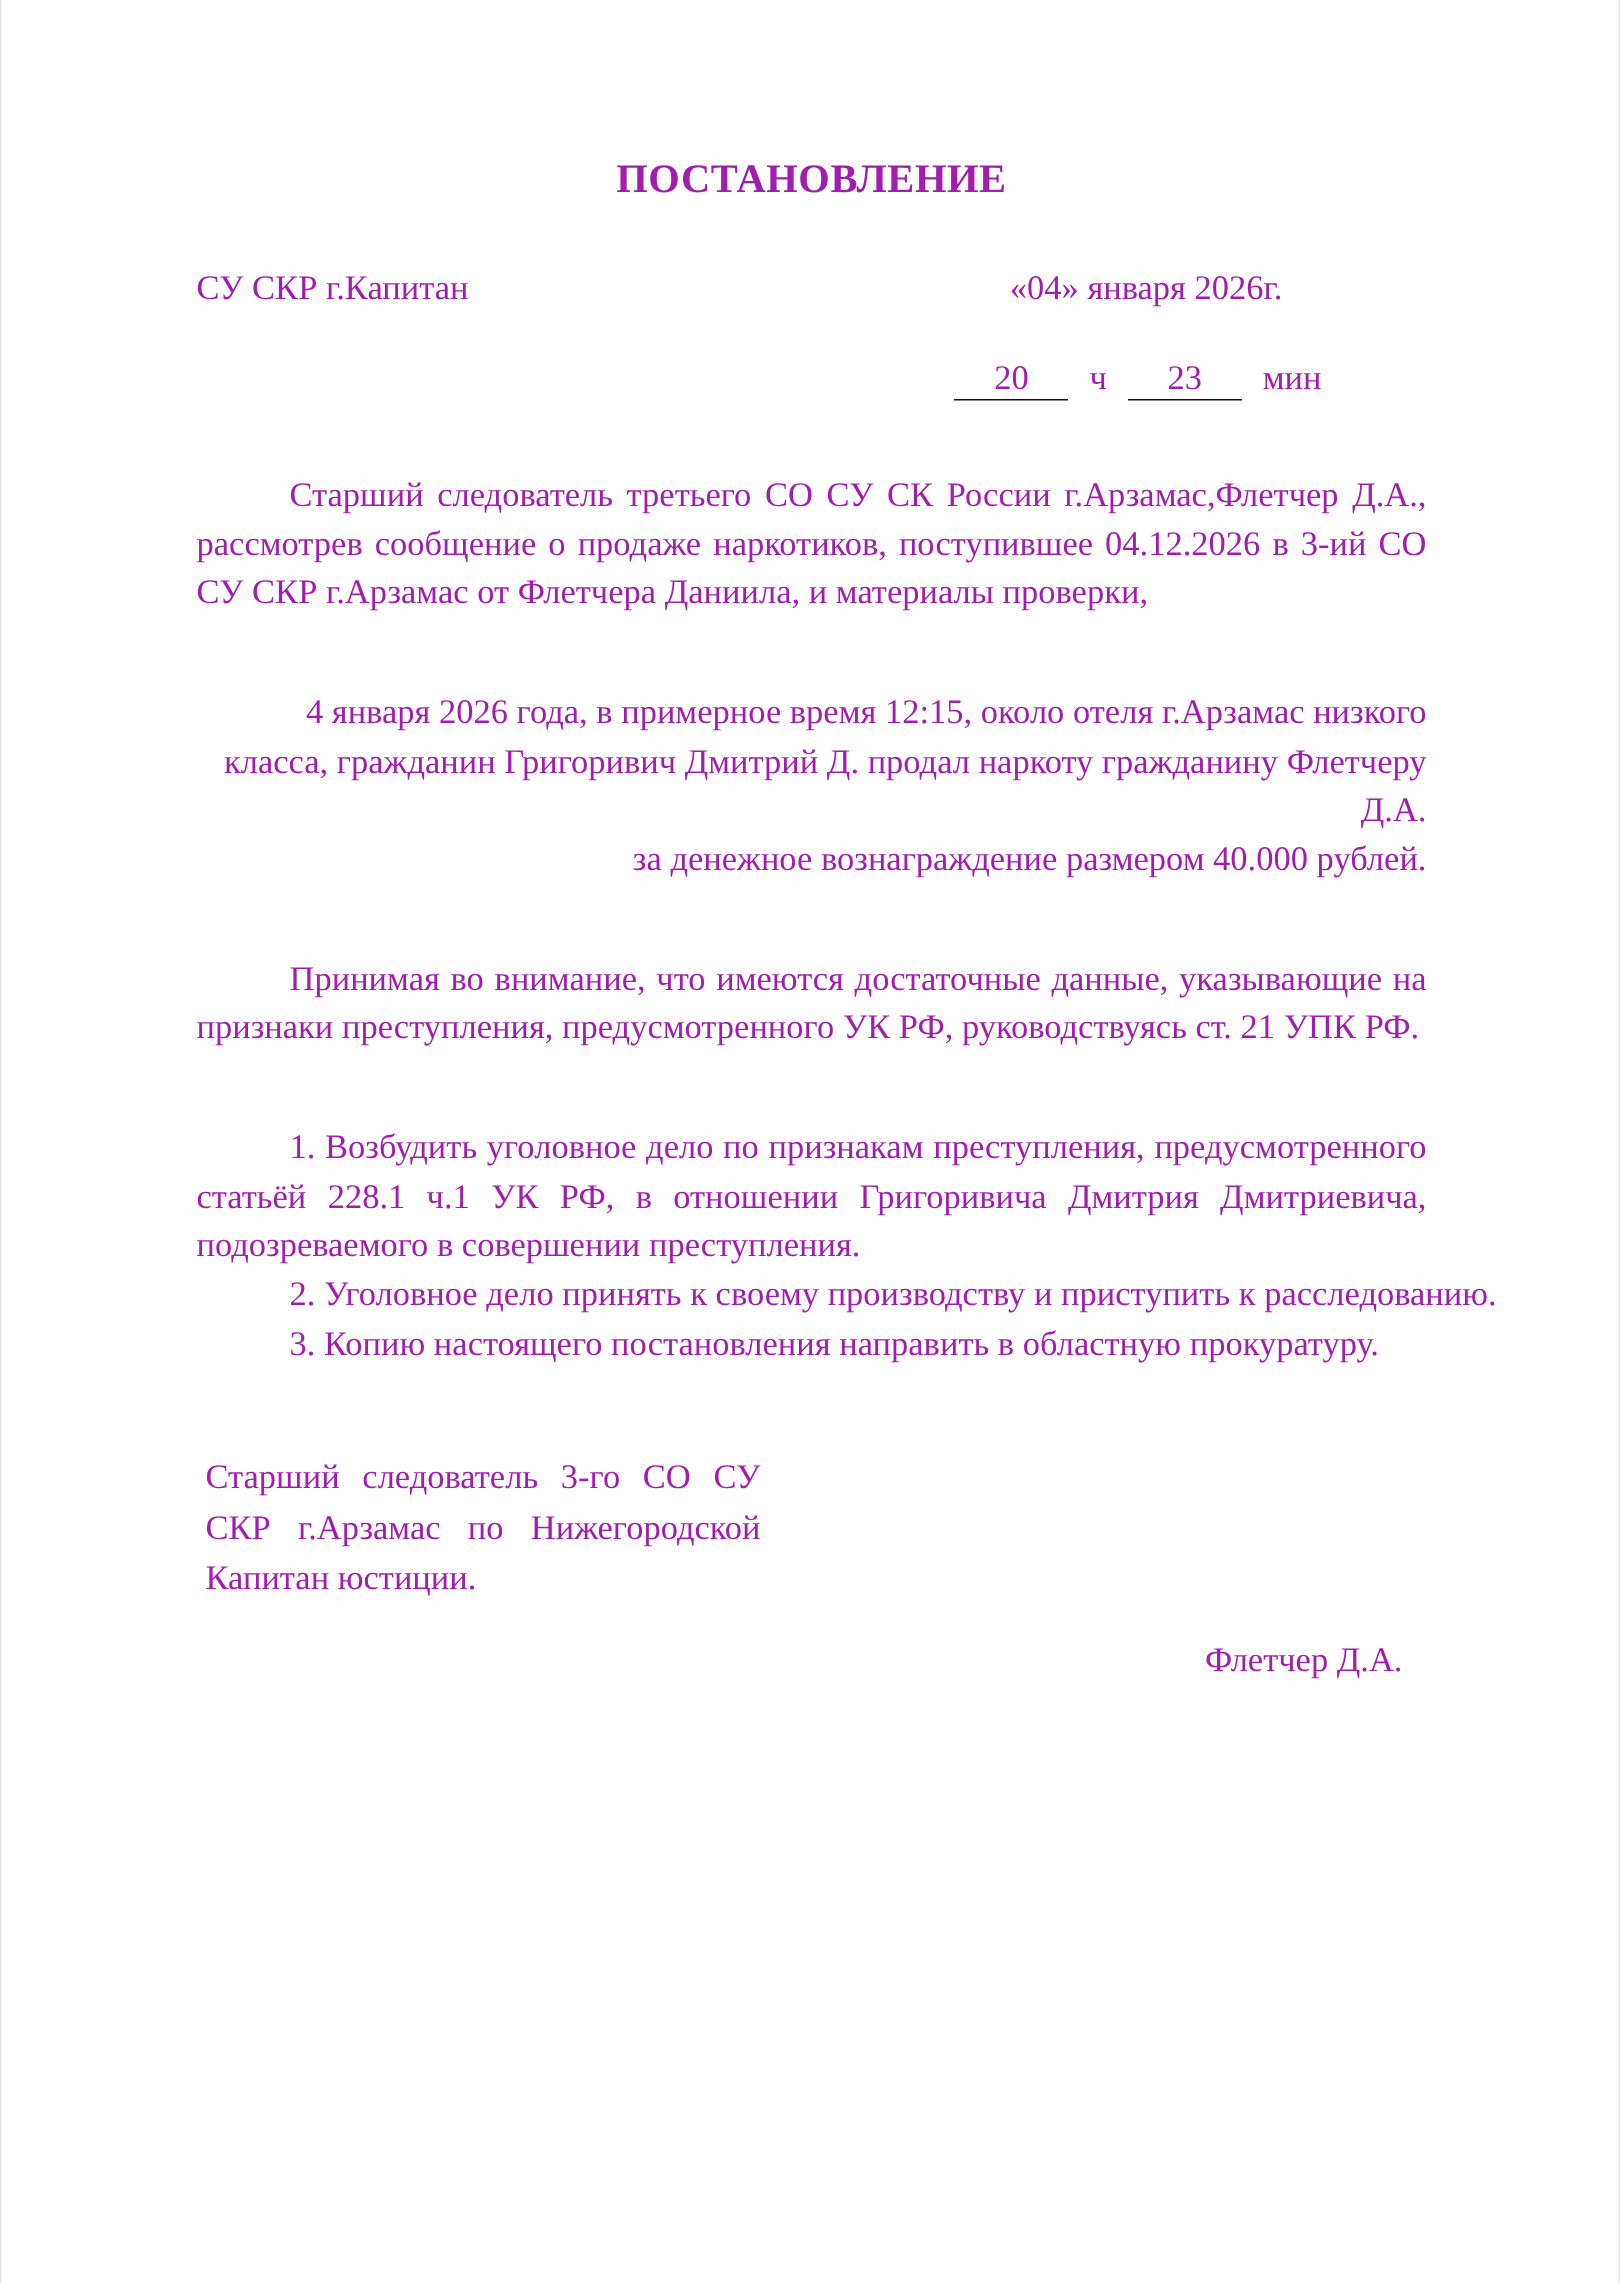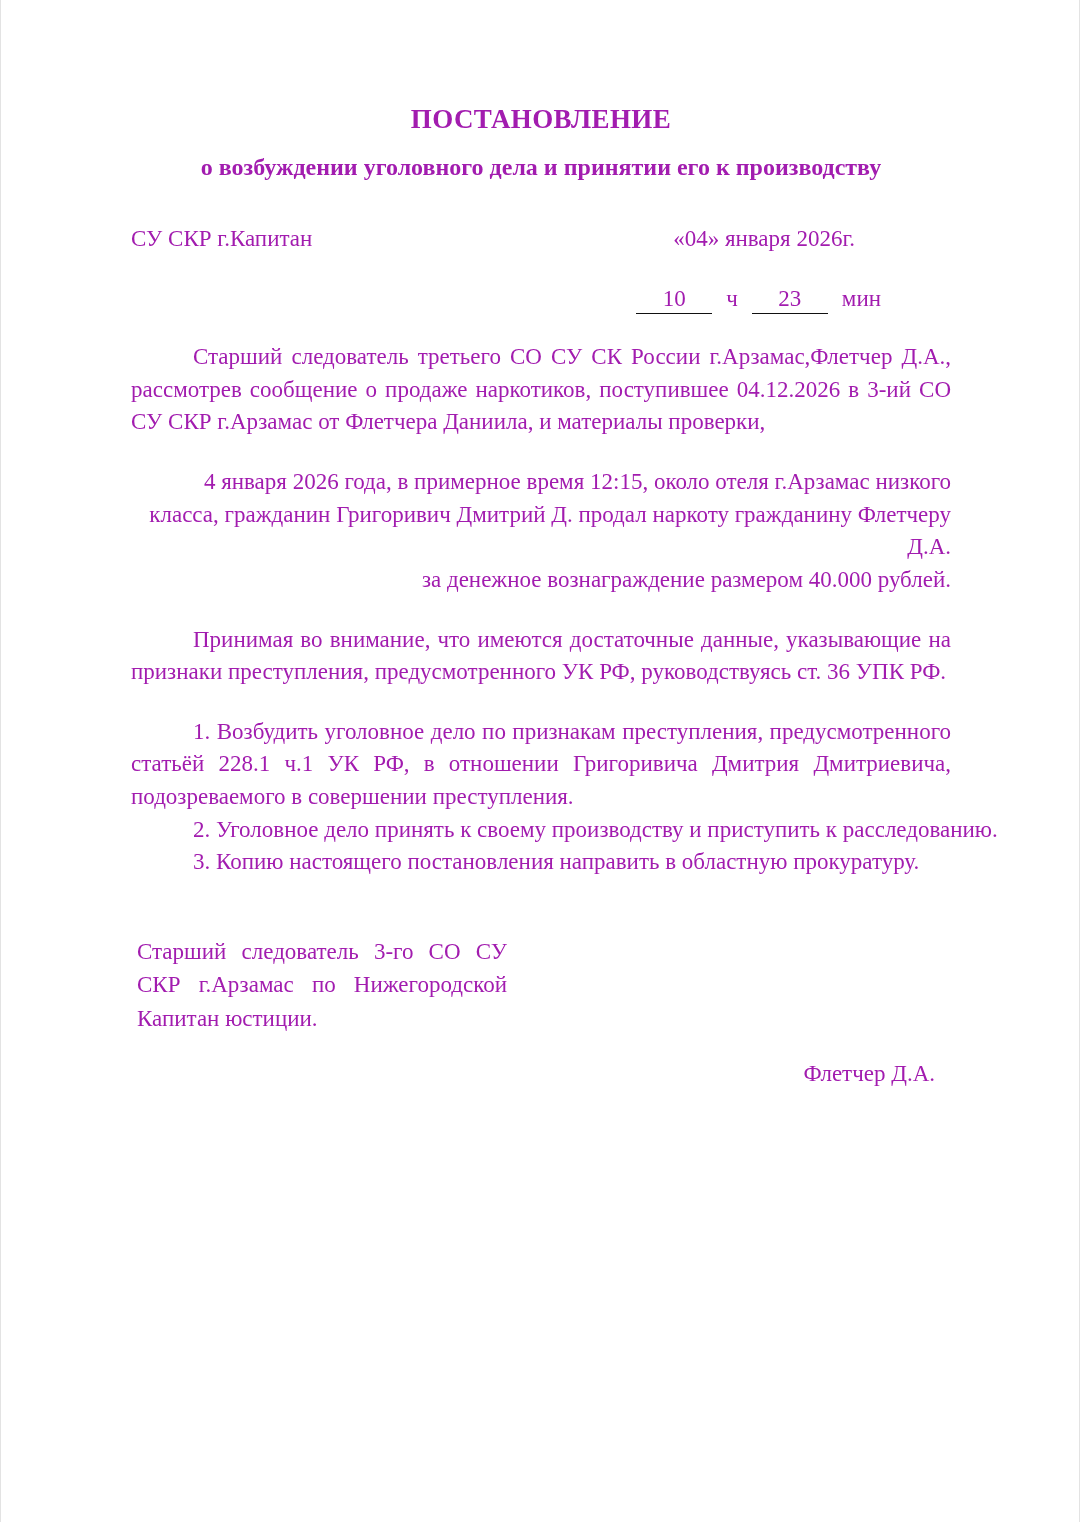--- a/index.html
+++ b/index.html
@@ -84,21 +84,21 @@
     line-height: 1.42;
     text-align: justify;
     text-indent: 62px;
     margin: 0;
   }
   .para.j-off { text-align: right; }
   .para.no-indent { text-indent: 0; }
 
   .gap-34 { margin-top: 34px; }
   .gap-26 { margin-top: 26px; }
-  .gap-48 { margin-top: 27px; }
+  .gap-48 { margin-top: 47px; }
   .gap-56 { margin-top: 56px; }
   .gap-70 { margin-top: 70px; }
 
   .section-heading {
     text-align: center;
     font-size: 24px;
     font-weight: bold;
     letter-spacing: 0.3px;
   }
 
@@ -132,42 +132,41 @@
   }
 </style>
 </head>
 <body>
 
 <div class="page">
   <div class="sheet">
 
     <h1 class="doc-title">ПОСТАНОВЛЕНИЕ</h1>
 
-    <h2 class="doc-subtitle">о возбуждении уголовного дела и принятии его к производству</h2>
 
     <div class="meta-row">
       <span class="meta-left">СУ СКР г.Капитан</span>
       <span class="meta-right">«04» января 2026г.</span>
     </div>
 
     <div class="time-row">
-      <span class="time-blank">10</span>
+      <span class="time-blank">20</span>
       <span class="time-unit">ч</span>
       <span class="time-blank">23</span>
       <span class="time-unit">мин</span>
     </div>
 
     <p class="para gap-48">Старший следователь третьего СО СУ СК России г.Арзамас,Флетчер Д.А., рассмотрев сообщение о продаже наркотиков, поступившее  04.12.2026 в 3-ий СО СУ СКР г.Арзамас от Флетчера Даниила, и материалы проверки,</p>
 
 
     <p class="para j-off gap-48">4 января 2026 года, в примерное время 12:15, около отеля г.Арзамас низкого</p>
     <p class="para j-off no-indent">класса, гражданин Григоривич Дмитрий Д. продал наркоту гражданину Флетчеру Д.А.</p>
     <p class="para j-off no-indent">за денежное вознаграждение размером 40.000 рублей.</p>
 
-    <p class="para gap-48">Принимая во внимание, что имеются достаточные данные, указывающие на признаки преступления, предусмотренного УК РФ, руководствуясь ст. 36 УПК РФ.</p>
+    <p class="para gap-48">Принимая во внимание, что имеются достаточные данные, указывающие на признаки преступления, предусмотренного УК РФ, руководствуясь ст. 21 УПК РФ.</p>
 
 
     <p class="para gap-48">1. Возбудить уголовное дело по признакам преступления, предусмотренного статьёй 228.1 ч.1   УК РФ, в отношении Григоривича Дмитрия Дмитриевича, подозреваемого в совершении преступления.</p>
     <p class="list-line">2. Уголовное дело принять к своему производству и приступить к расследованию.</p>
     <p class="list-line">3. Копию настоящего постановления направить в областную прокуратуру.</p>
 
     <div class="sig-block gap-56">
       <div class="sig-line spaced">Старший следователь 3-го СО СУ</div>
       <div class="sig-line spaced">СКР г.Арзамас по Нижегородской</div>
       <div class="sig-line">Капитан юстиции.</div>

